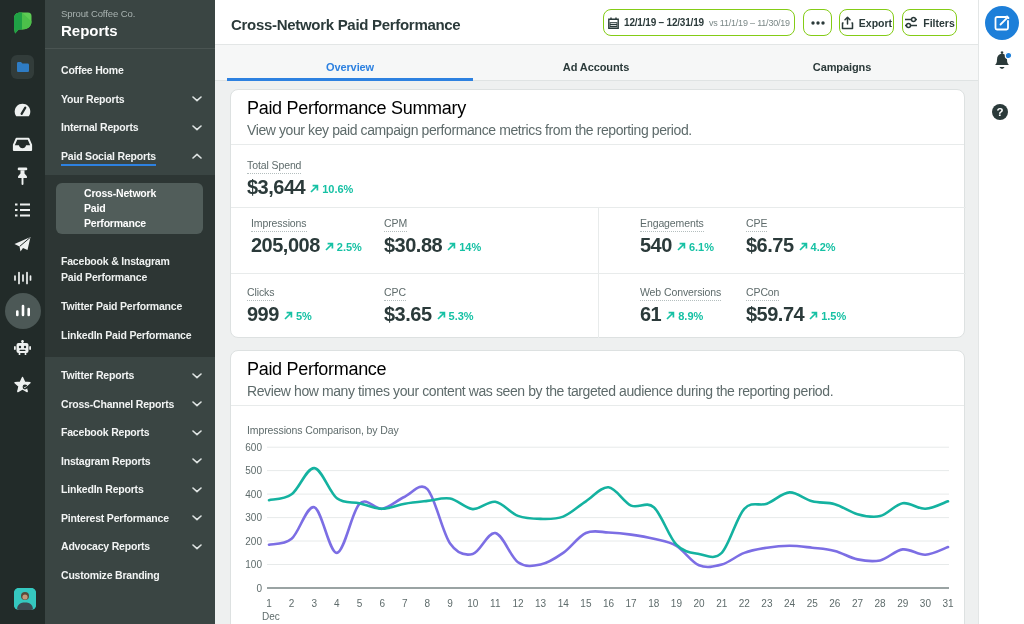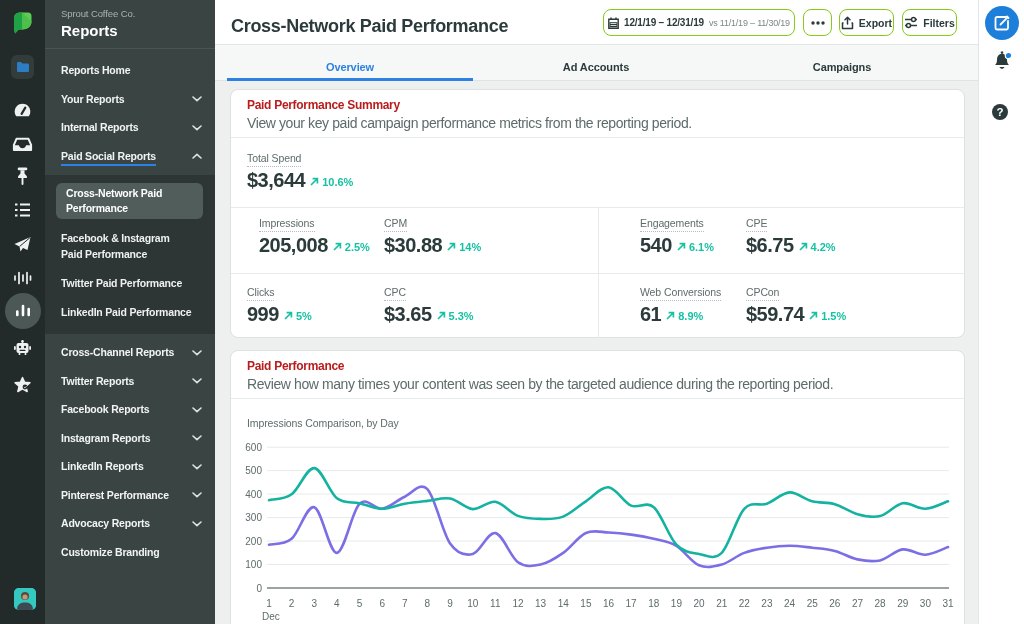--- a/index.html
+++ b/index.html
@@ -10,40 +10,40 @@
 .rrail { position:absolute; right:0; top:0; width:46px; height:624px; background:#fff; border-left:1px solid #e3e6e6; }
 
 
 .side .brand { padding:8px 0 0 16px; }
 .side .brand .co { font-size:9.5px; color:#a9b3b1; letter-spacing:-0.1px; }
 .side .brand .rep { font-size:15px; font-weight:bold; color:#fff; margin-top:3px; }
 .side .topdiv { border-bottom:1px solid #4a5452; margin-top:9px; }
 .mitem { position:relative; height:28.5px; line-height:28.5px; padding-left:16px; font-size:10.5px; font-weight:bold; color:#f2f4f4; white-space:nowrap; letter-spacing:-0.2px; }
 .mitem .chev { position:absolute; right:13px; top:11.5px; } .mitem .chev svg { display:block; }
 .subpanel { background:#2d3634; padding:8px 0 14px 0; }
-.sel { background:#515d5a; border-radius:6px; margin:0 12px 0 11px; padding:3px 10px; font-size:10.5px; font-weight:bold; color:#fff; line-height:15px; letter-spacing:-0.2px; }
+.sel { background:#515d5a; border-radius:6px; margin:0 12px 0 11px; padding:3px 28px; font-size:10.5px; font-weight:bold; color:#fff; line-height:15px; letter-spacing:-0.2px; }
 .sub2 { padding:8px 16px 0 16px; font-size:10.5px; font-weight:bold; color:#eef1f0; line-height:16px; white-space:nowrap; letter-spacing:-0.2px; }
 .psr { position:relative; }
 .psr .lbl { border-bottom:2px solid #2d81e0; padding-bottom:2px; }
 
 
 .ric { position:absolute; left:0; width:45px; text-align:center; }
 
 
 .hdr { position:absolute; left:0; top:0; width:763px; height:45px; background:#fff; border-bottom:1px solid #e3e6e6; }
-.hdr h1 { position:absolute; left:16px; top:16px; font-size:18px; font-weight:bold; color:#2b3a3a; letter-spacing:-0.3px; }
+.hdr h1 { position:absolute; left:16px; top:16px; font-size:15px; font-weight:bold; color:#2b3a3a; letter-spacing:-0.3px; }
 .btn { position:absolute; top:9px; height:27px; border:1px solid #84cc16; border-radius:8px; background:#fff; display:flex; align-items:center; justify-content:center; font-size:10.5px; font-weight:bold; color:#2b3a3a; white-space:nowrap; }
 .tabs { position:absolute; left:0; top:45px; width:763px; height:36px; background:#f6f7f7; border-bottom:1px solid #dfe3e3; }
 .tab { position:absolute; top:0; width:246px; height:36px; padding-top:16px; text-align:center; font-size:11px; font-weight:bold; color:#2b3a3a; letter-spacing:-0.1px; }
 .tab.on { color:#2d81e0; border-bottom:3px solid #2d81e0; }
 
 
 .card { position:absolute; left:15px; width:735px; background:#fff; border:1px solid #dde1e1; border-radius:8px; }
 .chead { padding:8px 16px 6px 16px; border-bottom:1px solid #e8ebeb; }
-.chead h2 { font-size:12px; font-weight:bold; color:#b91c1c; letter-spacing:-0.3px; }
+.chead h2 { font-size:18px; font-weight:normal; color:#000000; letter-spacing:-0.3px; }
 .chead p { font-size:14px; color:#5e6b6b; margin-top:3px; letter-spacing:-0.4px; }
 .metlbl { display:inline-block; font-size:10.5px; color:#5e6b6b; border-bottom:1px dotted #b4bebe; padding-bottom:2px; letter-spacing:-0.1px; }
 .metval { display:flex; align-items:center; margin-top:3px; }
 .metval .num { font-size:20px; line-height:20px; font-weight:bold; color:#2b3a3a; letter-spacing:-0.5px; }
 .metval .pct { font-size:11px; font-weight:bold; color:#16c1a4; margin-left:4px; display:flex; align-items:center; margin-top:3px; }
 .cell { position:absolute; }
 </style>
 </head>
 <body>
 <div class="rail" id="rail">
@@ -128,50 +128,50 @@
       </svg>
   </div>
 </div>
 <div class="side">
   <div class="brand">
       <div class="co">Sprout Coffee Co.</div>
       <div class="rep">Reports</div>
     </div>
   <div class="topdiv"></div>
   <div style="height:7px"></div>
-  <div class="mitem">Reports Home</div>
+  <div class="mitem">Coffee Home</div>
   <div class="mitem">Your Reports<span class="chev">
         <svg width="10" height="6">
           <path d="M1 1 L5 4.6 L9 1" stroke="#dfe4e3" stroke-width="1.6" fill="none" stroke-linecap="round" stroke-linejoin="round"></path>
         </svg>
       </span></div>
   <div class="mitem">Internal Reports<span class="chev">
         <svg width="10" height="6">
           <path d="M1 1 L5 4.6 L9 1" stroke="#dfe4e3" stroke-width="1.6" fill="none" stroke-linecap="round" stroke-linejoin="round"></path>
         </svg>
       </span></div>
   <div class="mitem psr"><span class="lbl">Paid Social Reports</span><span class="chev">
         <svg width="10" height="6">
           <path d="M1 5 L5 1.4 L9 5" stroke="#dfe4e3" stroke-width="1.6" fill="none" stroke-linecap="round" stroke-linejoin="round"></path>
         </svg>
       </span></div>
   <div style="height:5px"></div>
   <div class="subpanel">
     <div class="sel">Cross-Network Paid<br>Performance</div>
-    <div class="sub2" style="padding-top:11px">Facebook &amp; Instagram<br>Paid Performance</div>
+    <div class="sub2" style="padding-top:19px">Facebook &amp; Instagram<br>Paid Performance</div>
     <div class="sub2" style="padding-top:13px">Twitter Paid Performance</div>
     <div class="sub2" style="padding-top:13px">LinkedIn Paid Performance</div>
   </div>
   <div style="height:4px"></div>
+  <div class="mitem">Twitter Reports<span class="chev">
+        <svg width="10" height="6">
+          <path d="M1 1 L5 4.6 L9 1" stroke="#dfe4e3" stroke-width="1.6" fill="none" stroke-linecap="round" stroke-linejoin="round"></path>
+        </svg>
+      </span></div>
   <div class="mitem">Cross-Channel Reports<span class="chev">
-        <svg width="10" height="6">
-          <path d="M1 1 L5 4.6 L9 1" stroke="#dfe4e3" stroke-width="1.6" fill="none" stroke-linecap="round" stroke-linejoin="round"></path>
-        </svg>
-      </span></div>
-  <div class="mitem">Twitter Reports<span class="chev">
         <svg width="10" height="6">
           <path d="M1 1 L5 4.6 L9 1" stroke="#dfe4e3" stroke-width="1.6" fill="none" stroke-linecap="round" stroke-linejoin="round"></path>
         </svg>
       </span></div>
   <div class="mitem">Facebook Reports<span class="chev">
         <svg width="10" height="6">
           <path d="M1 1 L5 4.6 L9 1" stroke="#dfe4e3" stroke-width="1.6" fill="none" stroke-linecap="round" stroke-linejoin="round"></path>
         </svg>
       </span></div>
   <div class="mitem">Instagram Reports<span class="chev">
@@ -248,21 +248,21 @@
       <div class="metval" style="">
           <span class="num">$3,644</span>
           <span class="pct"><svg width="11" height="11" viewBox="0 0 11 11" style="margin-right:2px">
               <path d="M2 9 L8 3 M3.6 2.6 L8.4 2.6 L8.4 7.4" stroke="#16c1a4" stroke-width="1.7" fill="none"></path>
             </svg>10.6%</span>
         </div>
     </div>
     <div style="position:absolute; left:0; top:117px; width:735px; border-top:1px solid #e8ebeb;"></div>
     <div style="position:absolute; left:367px; top:117px; height:131px; border-left:1px solid #e8ebeb;"></div>
     <div style="position:absolute; left:0; top:183px; width:735px; border-top:1px solid #e8ebeb;"></div>
-    <div class="cell" style="left:28px; top:123px;"><span class="metlbl">Impressions</span>
+    <div class="cell" style="left:20px; top:123px;"><span class="metlbl">Impressions</span>
       <div class="metval">
           <span class="num">205,008</span>
           <span class="pct"><svg width="11" height="11" viewBox="0 0 11 11" style="margin-right:2px">
               <path d="M2 9 L8 3 M3.6 2.6 L8.4 2.6 L8.4 7.4" stroke="#16c1a4" stroke-width="1.7" fill="none"></path>
             </svg>2.5%</span>
         </div></div>
     <div class="cell" style="left:153px; top:123px;"><span class="metlbl">CPM</span>
       <div class="metval">
           <span class="num">$30.88</span>
           <span class="pct"><svg width="11" height="11" viewBox="0 0 11 11" style="margin-right:2px">

